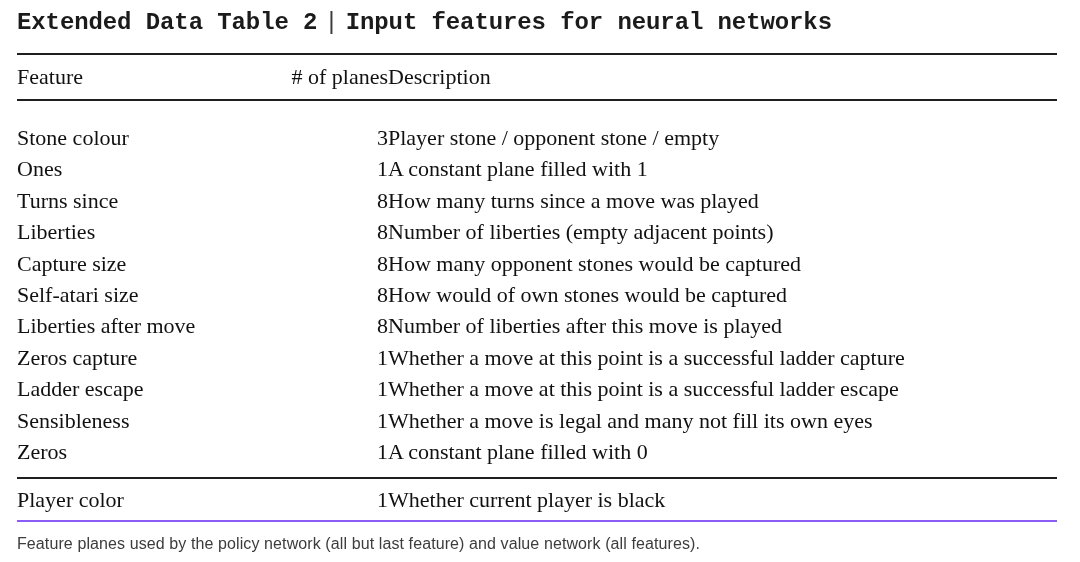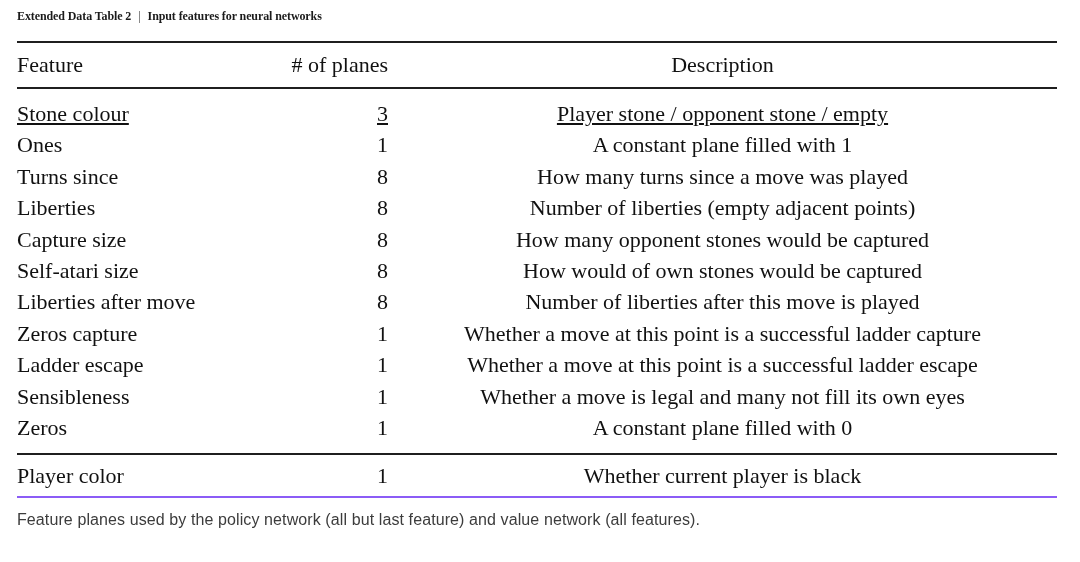--- a/index.html
+++ b/index.html
@@ -10,22 +10,22 @@
   .page {
     position: relative;
     width: 1080px;
     height: 562px;
     background: #ffffff;
     overflow: hidden;
     color: #141414;
   }
   .title-row {
     margin: 9px 23px 0 17px;
-    font-family: Liberation Serif, serif;
-    font-size: 12px;
+    font-family: Liberation Mono, monospace;
+    font-size: 24px;
     font-weight: 700;
     color: #1b1b1b;
     letter-spacing: -0.1px;
     white-space: nowrap;
   }
   .title-sep {
     font-weight: 400;
     color: #3a3a3a;
     padding: 0 7px;
   }
@@ -53,27 +53,27 @@
     border-bottom: 2px solid #1f1f1f;
   }
   th.c-feature, td.c-feature {
     text-align: left;
     padding-left: 16px;
   }
   th.c-planes, td.c-planes {
     text-align: right;
   }
   th.c-desc, td.c-desc {
-    text-align: center;
+    text-align: left;
     padding-left: 33px;
   }
   tbody.main-rows td {
     line-height: 31.4px;
   }
-  tbody.main-rows tr:first-child td { padding-top: 9px; text-decoration: underline; }
+  tbody.main-rows tr:first-child td { padding-top: 21px; }
   tbody.main-rows tr:last-child td  { padding-bottom: 10px; }
   tbody.main-rows {
     border-bottom: 2px solid #1f1f1f;
   }
   tbody.last-rows tr {
     height: 43px;
     border-bottom: 2px solid #8b5cf6;
   }
   .caption {
     margin: 13px 23px 0 17px;

